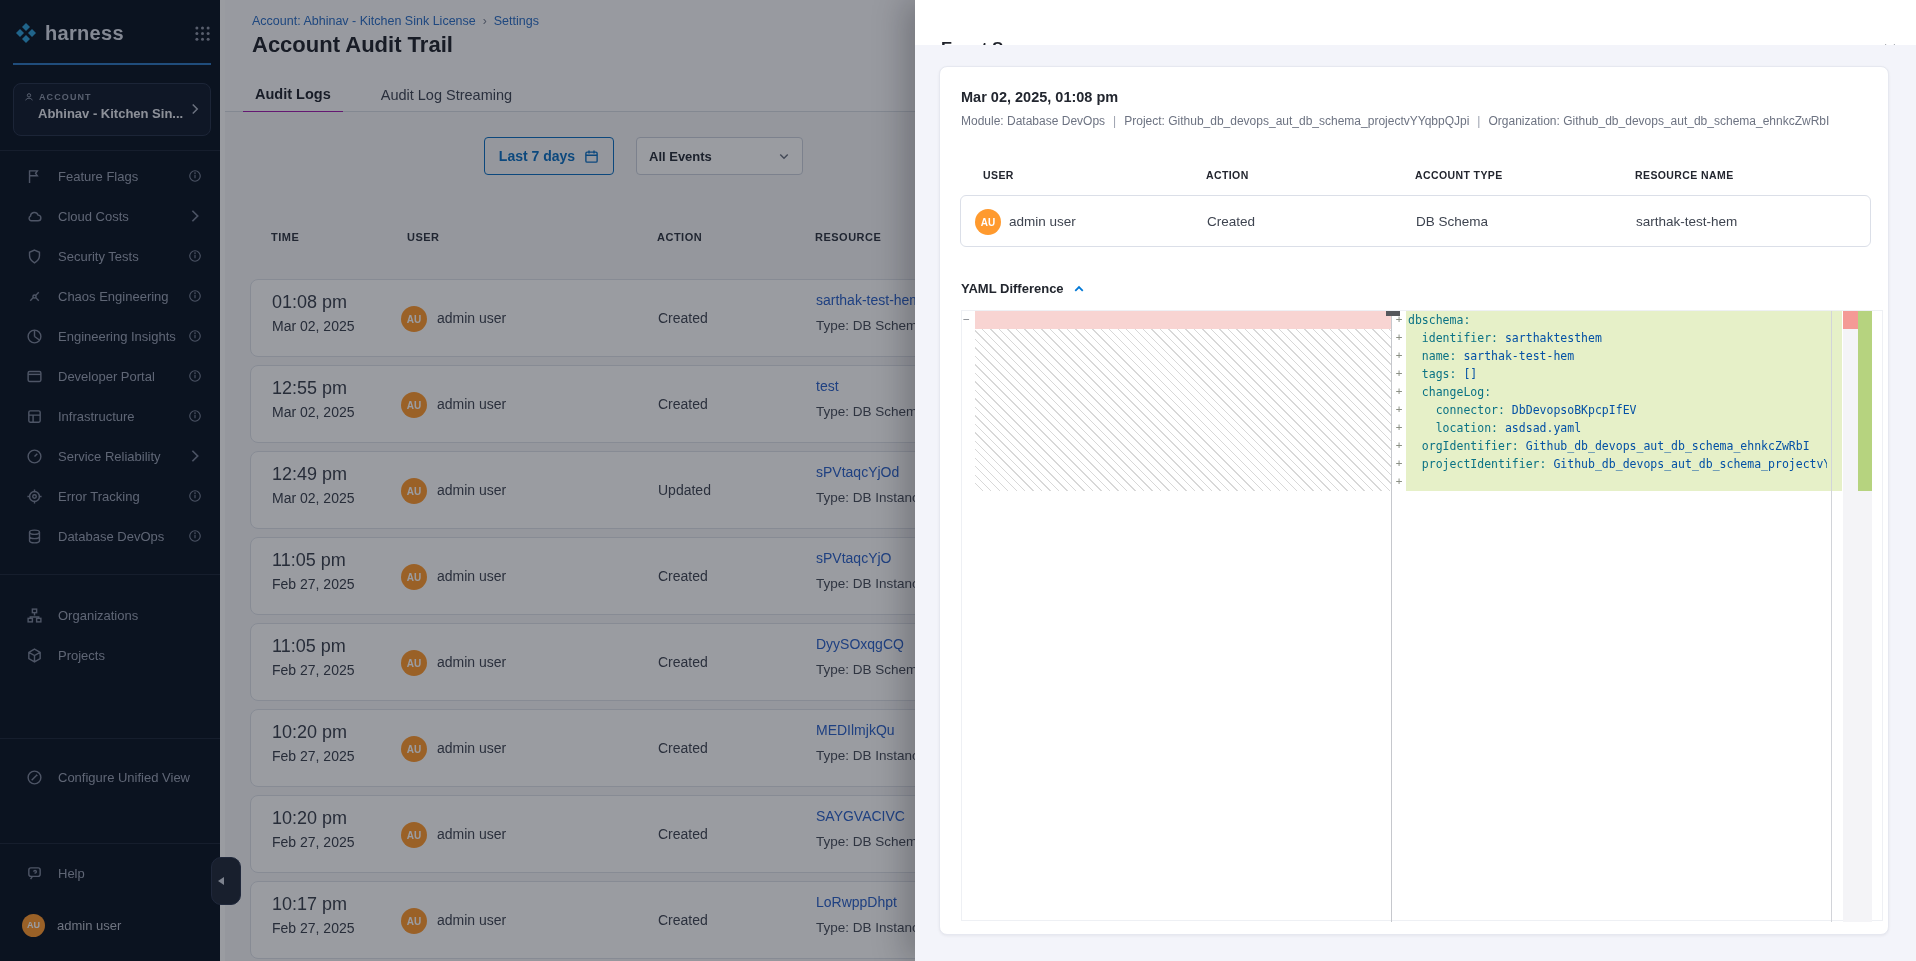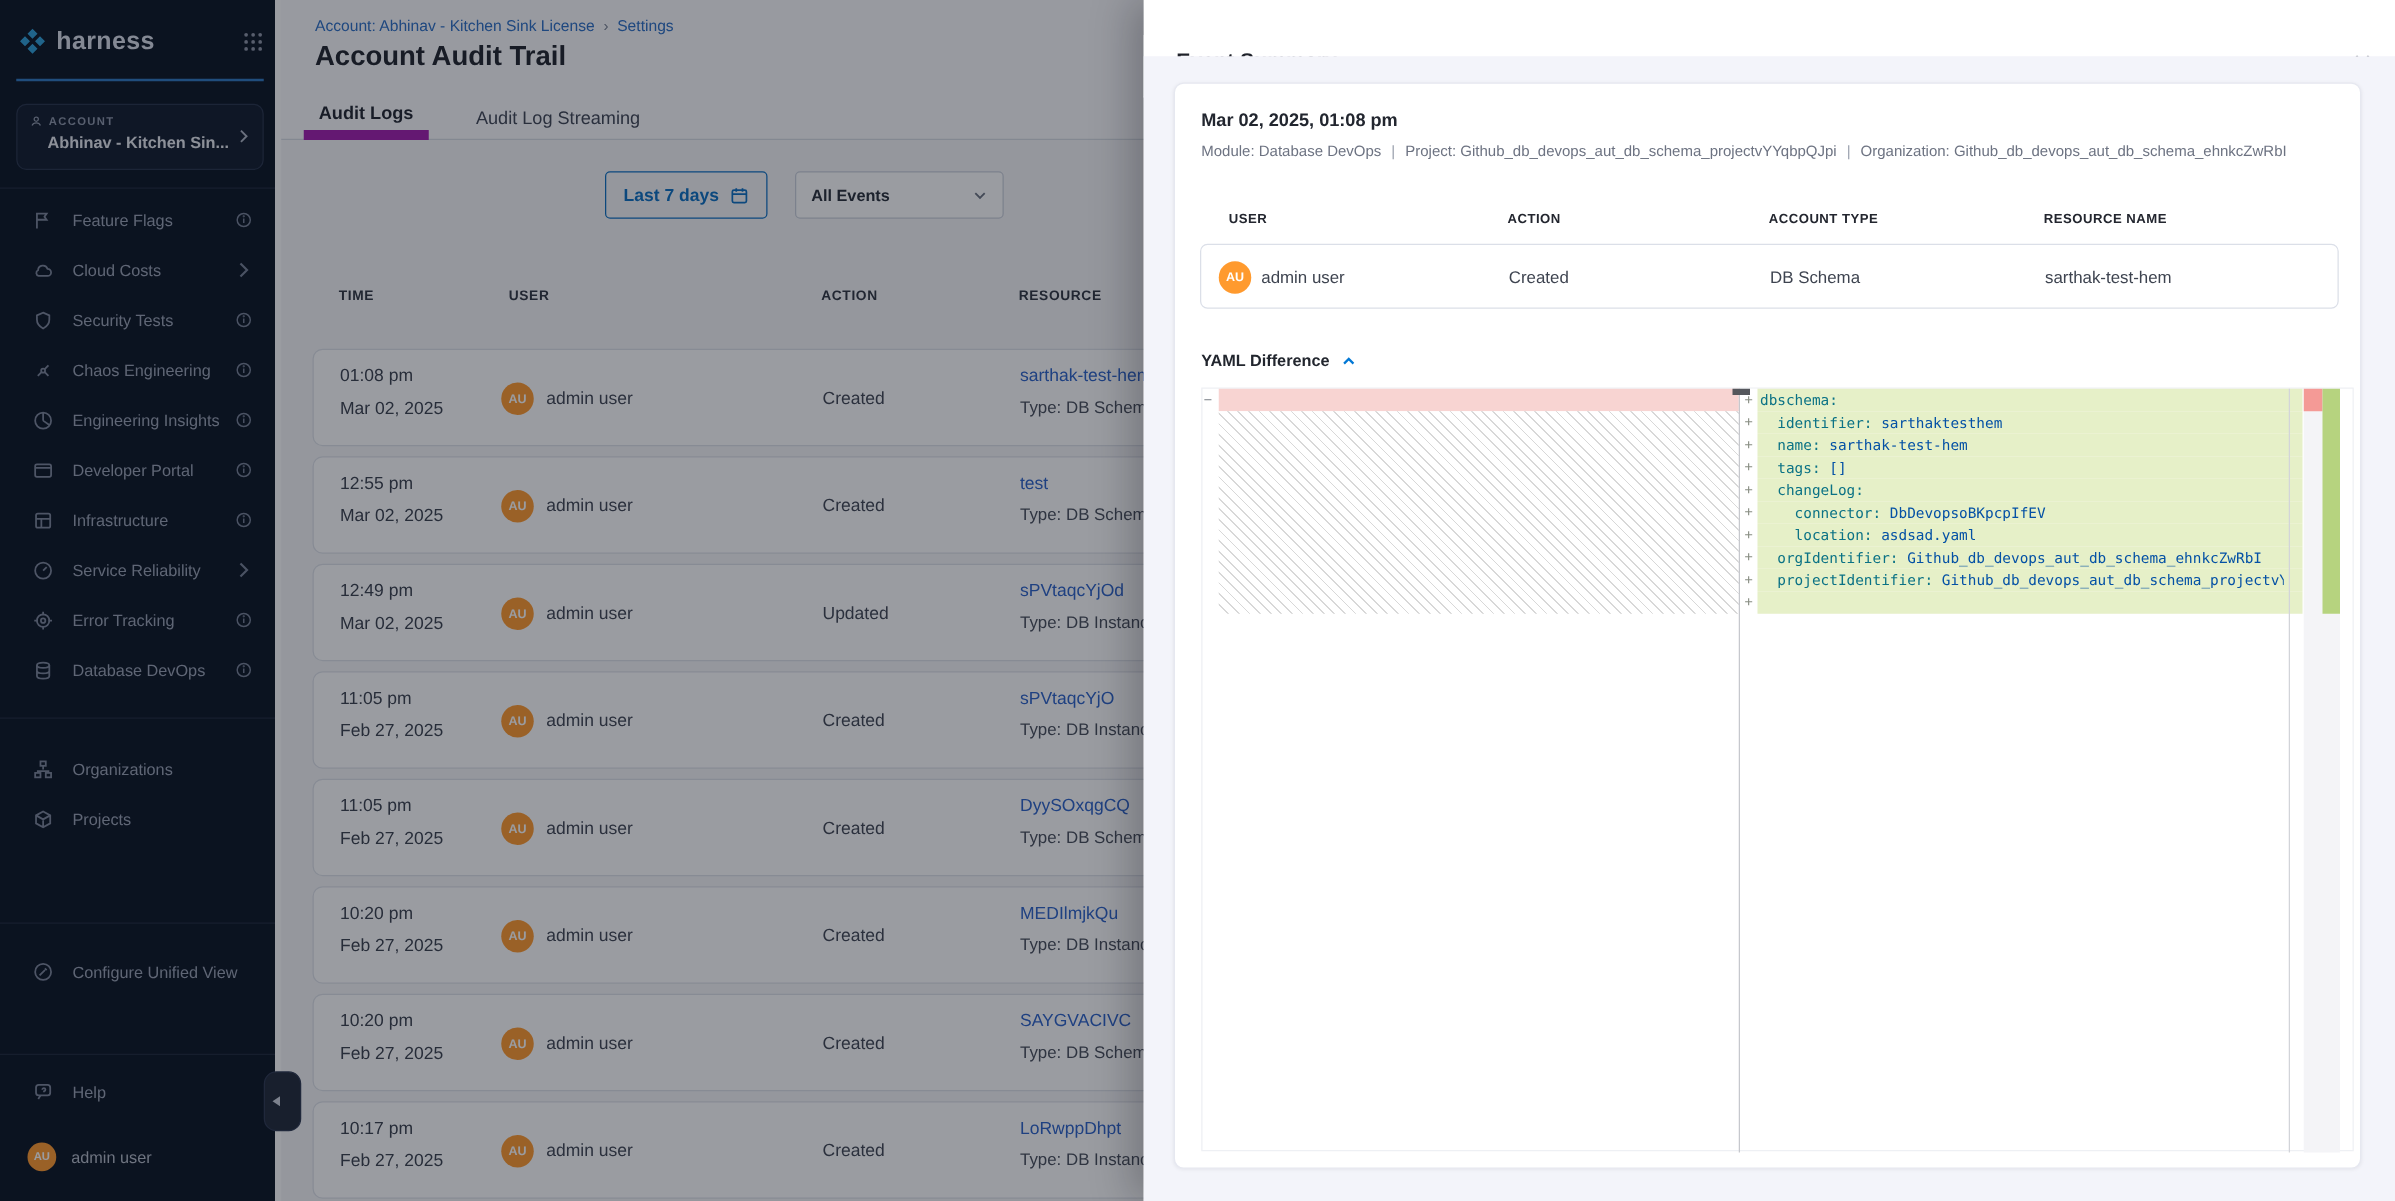--- a/index.html
+++ b/index.html
@@ -37,34 +37,34 @@
 
   
   .main { position:absolute; left:225px; top:0; width:690px; height:961px; background:#f6f7f9; }
   .main-head { position:absolute; top:0; left:0; width:695px; height:112px; background:#fcfcfe; border-bottom:1px solid #d8dce4; }
   .breadcrumb { position:absolute; top:14px; left:27px; font-size:12.5px; color:#2b6ec5; display:flex; gap:7px; align-items:center; }
   .bc-sep { color:#7a8292; font-size:12px; }
   .bc-link { cursor:pointer; }
   .page-title { position:absolute; top:32px; left:27px; font-size:22px; font-weight:700; color:#20242c; }
   .tabs { position:absolute; top:77px; left:18px; display:flex; gap:26px; height:35px; }
   .tab { padding:0 12px; font-size:14.5px; color:#3f4554; display:flex; align-items:center; cursor:pointer; }
-  .tab.active { color:#1f242e; font-weight:600; border-bottom:8px solid #a21caf; }
+  .tab.active { color:#1f242e; font-weight:600; border-bottom:1px solid #a21caf; }
   .date-btn { position:absolute; left:259px; top:137px; width:130px; height:38px; background:transparent;
     border:1.5px solid #0b6fc2; border-radius:4px; color:#0b6fc2; font-weight:600; font-size:14px;
     display:flex; align-items:center; justify-content:center; gap:9px; cursor:pointer; }
   .date-btn svg { width:15px; height:15px; }
   .evt-select { position:absolute; left:411px; top:137px; width:167px; height:38px; background:#fff;
     border:1px solid #ccd1dc; border-radius:4px; font-size:13px; font-weight:600; color:#272d38;
     display:flex; align-items:center; padding:0 12px; cursor:pointer; }
   .evt-select svg { margin-left:auto; width:12px; height:12px; color:#6b7280; }
   .thead { position:absolute; top:231px; left:0; font-size:11px; font-weight:700; letter-spacing:.5px; color:#2f3540; }
   .th { position:absolute; top:0; white-space:nowrap; }
   .row { position:absolute; left:250px; width:845px; height:78px; background:#fff; border:1px solid #dfe2e9;
     border-radius:8px; cursor:pointer; }
-  .rt  { position:absolute; left:21px; top:12px; font-size:14px; color:#3a404d; }
+  .rt  { position:absolute; left:21px; top:12px; font-size:18px; color:#3a404d; }
   .rd  { position:absolute; left:21px; top:38px; font-size:14px; color:#3a404d; }
   .rav { position:absolute; left:150px; top:26px; width:26px; height:26px; border-radius:50%; background:#ff9a2e;
     color:#fff; font-size:10px; font-weight:700; display:flex; align-items:center; justify-content:center; }
   .run { position:absolute; left:186px; top:30px; font-size:14px; color:#404653; }
   .rac { position:absolute; left:407px; top:30px; font-size:14px; color:#404653; }
   .rl  { position:absolute; left:565px; top:12px; font-size:14px; color:#2c62c9; cursor:pointer; white-space:nowrap; }
   .rty { position:absolute; left:565px; top:38px; font-size:13.5px; color:#484e5b; white-space:nowrap; }
 
   .dim { position:absolute; left:0; top:0; width:915px; height:961px; background:rgba(15,19,32,.42); z-index:60; }
 

